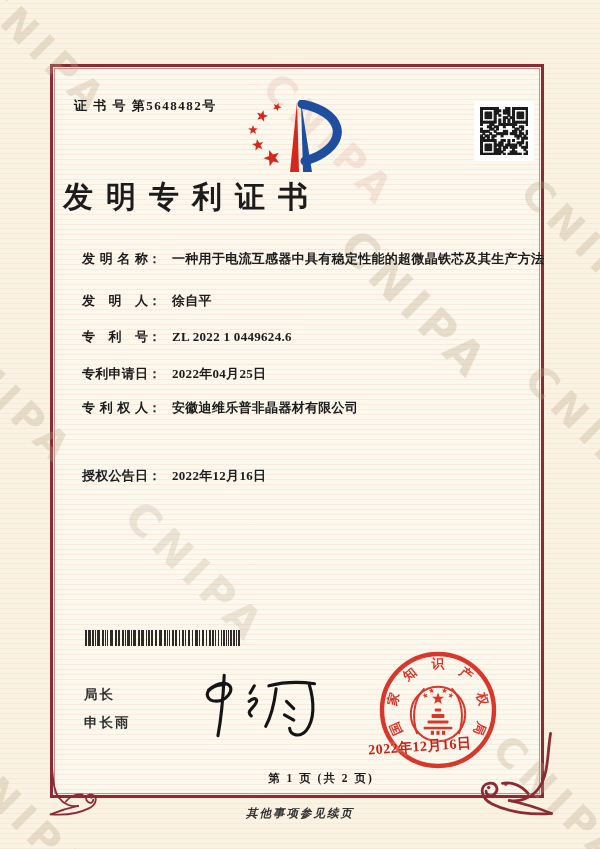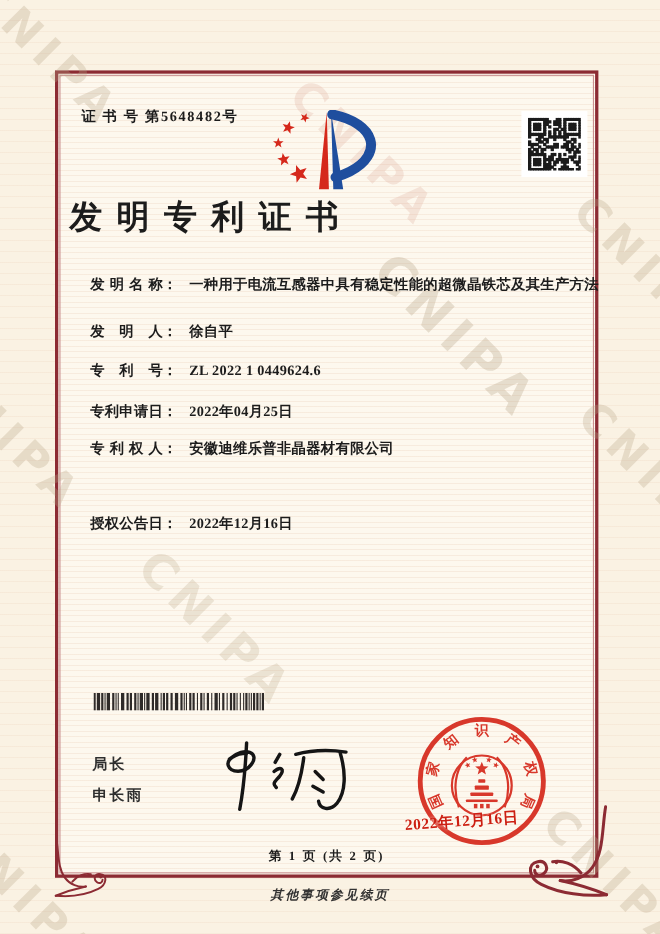--- a/index.html
+++ b/index.html
@@ -69,21 +69,21 @@
   .signer{left:84px;top:686px;font-size:13.5px;font-weight:700;color:#2e2e2e;}
   .signer div{margin-bottom:10px;letter-spacing:2px;}
   .signature{left:192px;top:670px;}
   .seal-svg{left:378px;top:650px;opacity:.92;}
   .seal-date{
     left:368px;top:736px;width:160px;z-index:5;
     font-size:14px;font-weight:700;color:#cc1f12;letter-spacing:.5px;
     transform:rotate(-4deg);text-shadow:0 0 3px rgba(255,248,240,.95);
     white-space:nowrap;
   }
-  .page-info{left:50px;top:771px;width:494px;text-align:center;font-size:11.5px;letter-spacing:2px;font-weight:600;}
+  .page-info{left:50px;top:771px;width:494px;text-align:center;font-size:11.5px;letter-spacing:2px;font-weight:600;padding-left:24px;}
   .foot-note{left:0;top:806px;width:600px;text-align:center;font-size:11.5px;font-style:italic;
     letter-spacing:2px;font-weight:600;color:#333;}
 
   .orn{position:absolute;z-index:5;}
   .orn-l{left:42px;top:760px;}
   .orn-r{left:468px;top:730px;}
   .hidden-defs{position:absolute;width:0;height:0;overflow:hidden;}
 </style>
 </head>
 <body>

